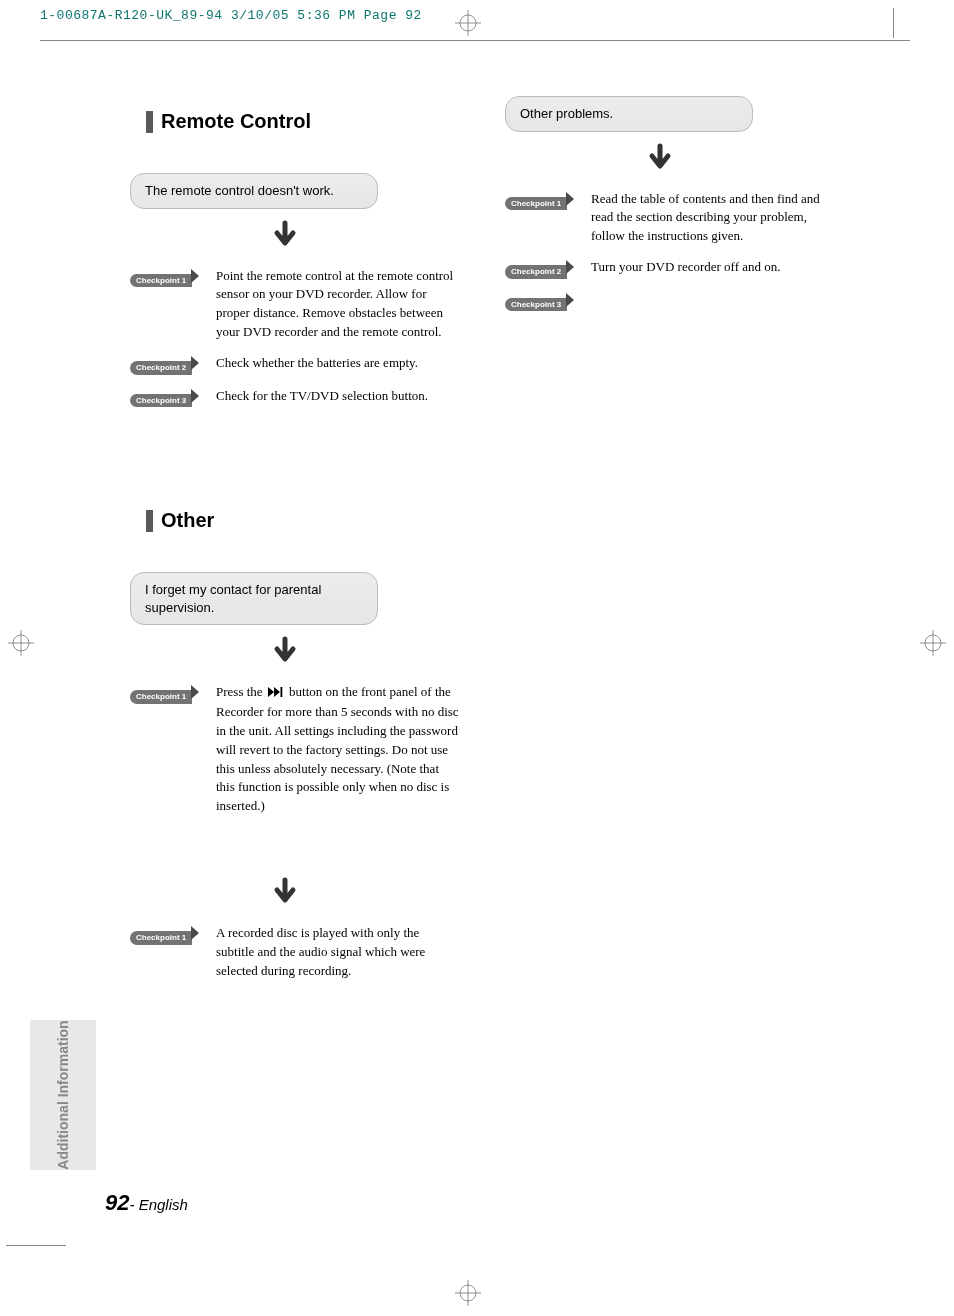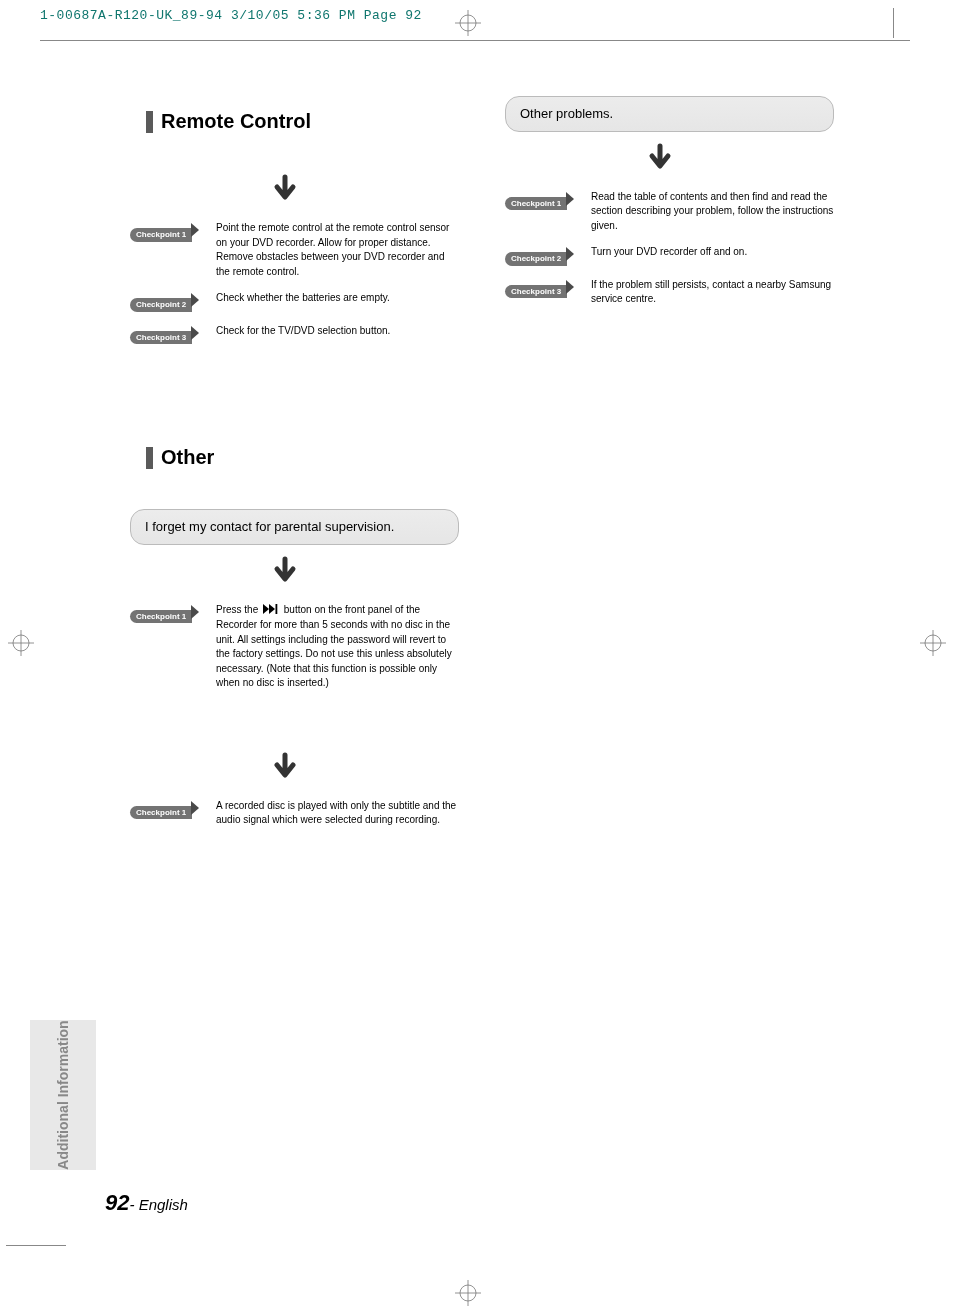--- a/index.html
+++ b/index.html
@@ -59,21 +59,21 @@
     background: #5a5a5a;
     margin-right: 8px;
   }
   .problem-box {
     background: linear-gradient(#ececec,#e6e6e6);
     border: 1px solid #bbb;
     border-radius: 14px;
     padding: 8px 14px;
     font-size: 13px;
     line-height: 1.35;
-    width: 329px;
+    width: 248px;
     margin-bottom: 10px;
   }
   .arrow-down {
     text-align: center;
     width: 310px;
     margin: 8px 0 12px 0;
   }
   .arrow-down svg { display:inline-block; }
   .checkpoint-row {
     display: flex;
@@ -103,23 +103,24 @@
   .cp-badge-tri {
     display:inline-block;
     width:0; height:0;
     border-top:7px solid transparent;
     border-bottom:7px solid transparent;
     border-left:8px solid #4a4a4a;
     vertical-align: top;
     margin-left:-1px;
   }
   .cp-text {
-    font-size: 10px;
+    font-size: 13px;
     line-height: 1.45;
     flex: 1;
+    font-family: Liberation Serif, serif;
   }
   .skip-icon {
     display:inline-block;
     vertical-align: -1px;
     margin: 0 2px;
   }
   .side-tab {
     position: absolute;
     left: 30px;
     top: 1020px;
@@ -188,20 +189,23 @@
 
   <div class="columns">
 
     <div class="col">
 
       <div class="section-heading">
         <span class="bar"></span>
         <span>Remote Control</span>
       </div>
 
+      <div class="problem-box">
+        <span>The remote control doesn't work.</span>
+      </div>
 
       <div class="arrow-down">
         <svg width="32" height="32">
             <path d="M16 4 v14 M8 14 l8 10 l8 -10" fill="none" stroke="#333" stroke-width="5" stroke-linecap="round" stroke-linejoin="round"></path>
           </svg>
       </div>
 
       <div class="checkpoint-row">
         <div class="cp-badge">
           <span class="cp-badge-inner"><span class="cp-badge-text">Checkpoint 1</span><span class="cp-badge-tri"></span></span>
@@ -293,21 +297,20 @@
         <div class="cp-badge">
           <span class="cp-badge-inner"><span class="cp-badge-text">Checkpoint 2</span><span class="cp-badge-tri"></span></span>
         </div>
         <div class="cp-text">Turn your DVD recorder off and on.</div>
       </div>
 
       <div class="checkpoint-row">
         <div class="cp-badge">
           <span class="cp-badge-inner"><span class="cp-badge-text">Checkpoint 3</span><span class="cp-badge-tri"></span></span>
         </div>
-        <div class="cp-text">If the problem still persists, contact a nearby Samsung service centre.</div>
       </div>
 
     </div>
   </div>
 </div>
 
 <div class="side-tab">
   <span>Additional Information</span>
 </div>
 

